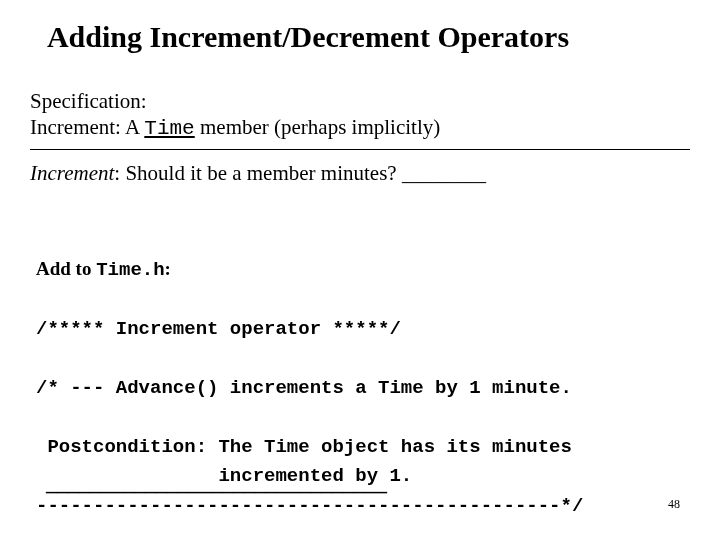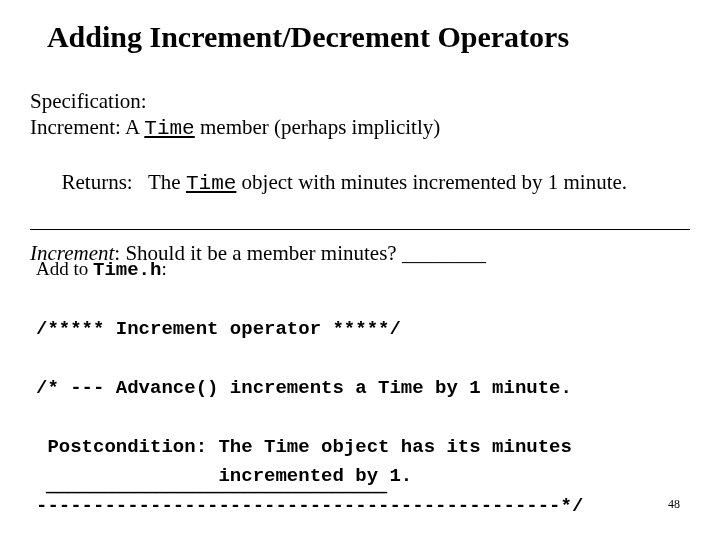--- a/index.html
+++ b/index.html
@@ -52,21 +52,21 @@
     left: 36px;
     width: 650px;
     font-family: "Courier New", Courier, monospace;
     font-size: 19px;
     line-height: 1.55;
     font-weight: bold;
     white-space: pre;
   }
   .add-to {
     font-family: "Times New Roman", Times, serif;
-    font-weight: normal;
+    font-weight: bold;
   }
   .blank-line {
     position: absolute;
     top: 470px;
     left: 32px;
     font-family: "Times New Roman", Times, serif;
     font-size: 22px;
     font-weight: bold;
     letter-spacing: 0px;
     margin-left: 14px;
@@ -84,23 +84,20 @@
 
 <div class="slide">
 
   <div class="title">Adding Increment/Decrement Operators</div>
 
   <div class="body">
     <div>Specification:</div>
     <div>
       <span>Increment: A </span><span class="mono">Time</span><span> member (perhaps implicitly)</span>
     </div>
-    <div style="white-space: pre;">
-      <span>Returns:   The </span><span class="mono">Time</span><span> object with minutes incremented by 1 minute.</span>
-    </div>
     <hr class="hr">
     <div>
       <span class="italic">Increment</span><span>: Should it be a member minutes?  ________</span>
     </div>
   </div>
 
   <div class="code-section"><span class="add-to">Add to </span><span>Time.h</span><span class="add-to">:</span>
 
 <span>/***** Increment operator *****/</span>
 

